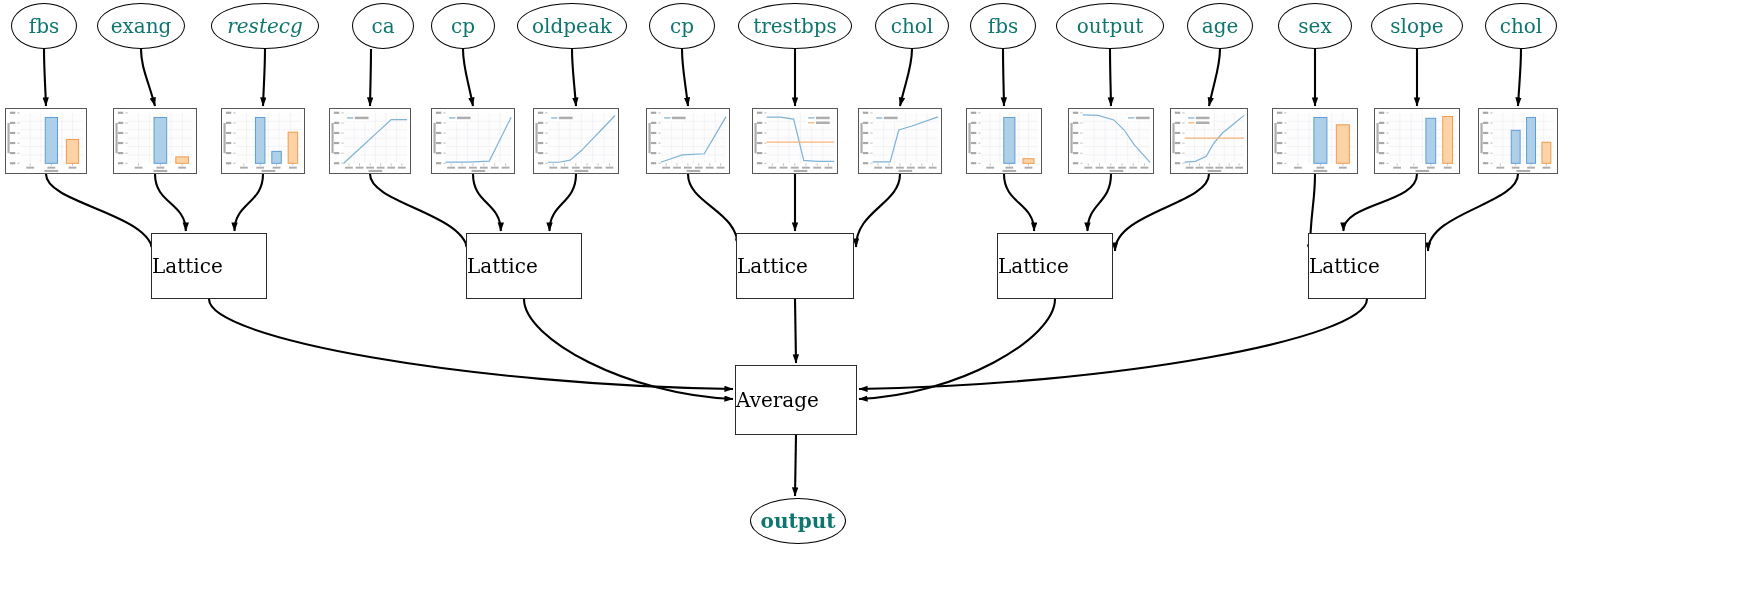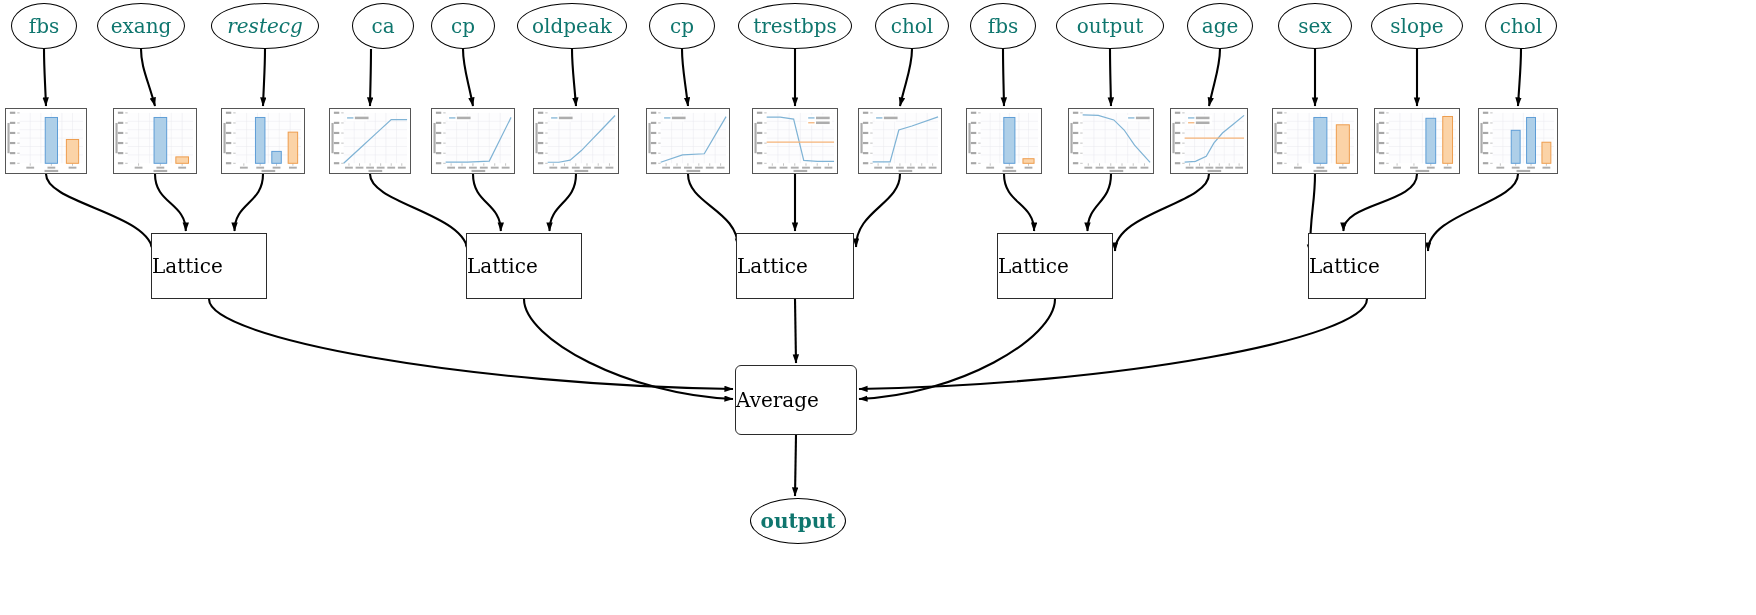--- a/index.html
+++ b/index.html
@@ -127,21 +127,21 @@
       </div>
       <div class="node-box" style="left: 736px; top: 233px; width: 118px; height: 66px;">
         <span>Lattice</span>
       </div>
       <div class="node-box" style="left: 997px; top: 233px; width: 116px; height: 66px;">
         <span>Lattice</span>
       </div>
       <div class="node-box" style="left: 1308px; top: 233px; width: 118px; height: 66px;">
         <span>Lattice</span>
       </div>
-      <div class="node-box" style="left: 735px; top: 365px; width: 122px; height: 70px; border-radius: 6px;">
+      <div class="node-box" style="left: 735px; top: 365px; width: 122px; height: 70px;">
         <span>Average</span>
       </div>
       <div class="node-ellipse" style="left: 750px; top: 498px; width: 96px; height: 46px; font-weight: bold;">
         <span>output</span>
       </div>
       <div class="plot-card" style="left: 5px; top: 108px; width: 82px; height: 66px;">
         <svg class="plot-svg" viewBox="0 0 82 66" preserveAspectRatio="none">
           <rect x="0" y="0" width="82" height="66" fill="#fff"></rect>
           <rect x="14" y="4" width="65" height="52" fill="#fdfdfe"></rect>
           <line x1="14" y1="12.666666666666666" x2="79" y2="12.666666666666666" stroke="#e8e8ef" stroke-width="0.5"></line>

